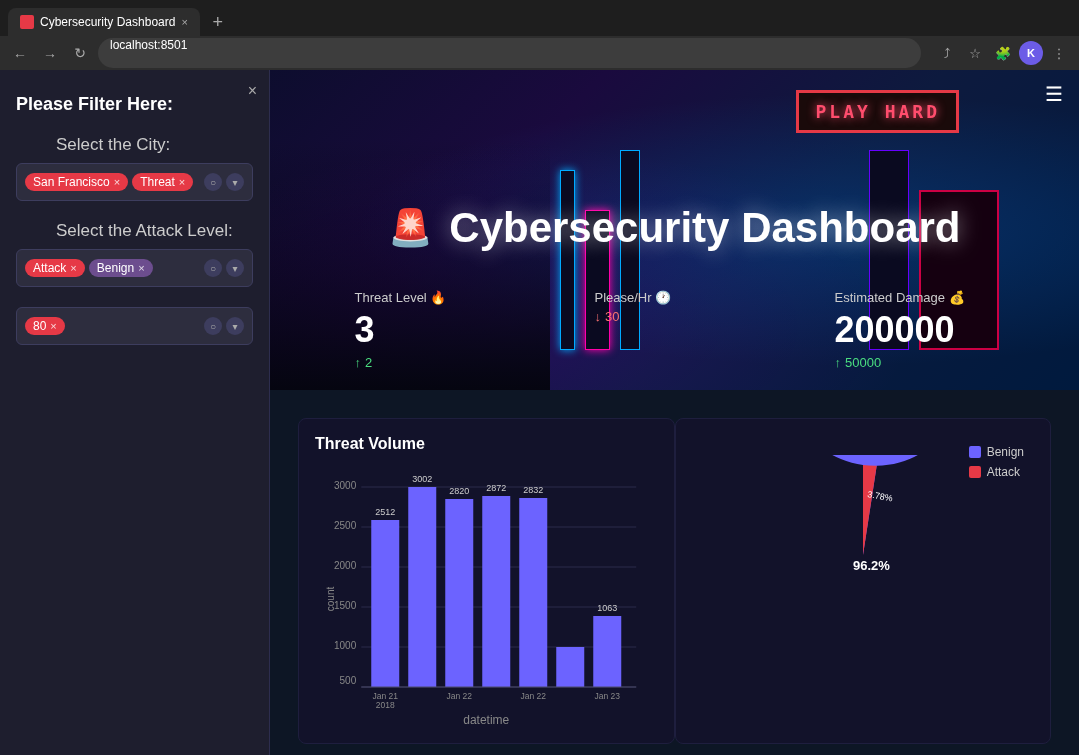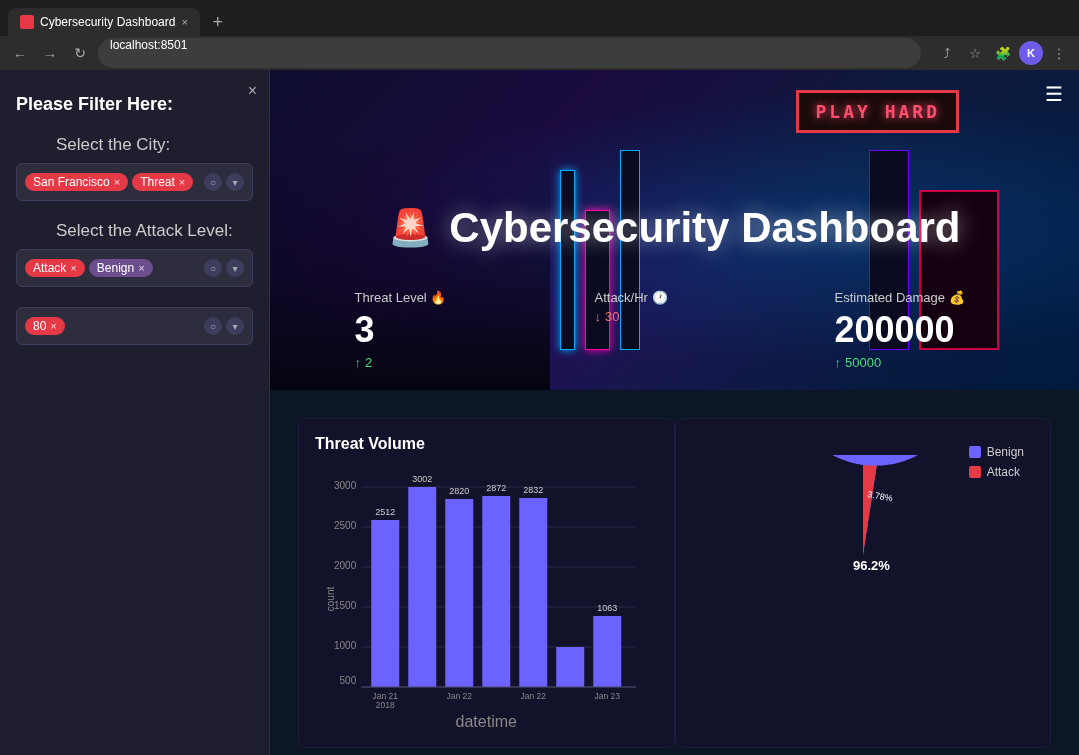--- a/index.html
+++ b/index.html
@@ -233,21 +233,21 @@
             <span>🔥</span>
           </div>
           <div class="stat-value">3</div>
           <div class="stat-delta delta-up">
             <span>↑</span>
             <span>2</span>
           </div>
         </div>
         <div class="stat-item">
           <div class="stat-label">
-            <span>Attack/Hr</span>
+            <span>Please/Hr</span>
             <span>🕐</span>
           </div>
           <div class="stat-delta delta-down">
             <span>↓</span>
             <span>30</span>
           </div>
         </div>
         <div class="stat-item">
           <div class="stat-label">
             <span>Estimated Damage</span>
@@ -307,21 +307,21 @@
 
             <line x1="35" y1="218" x2="310" y2="218" stroke="#4a4a6a" stroke-width="1"></line>
 
             <text x="59" y="230" fill="#888" font-size="8.5" text-anchor="middle">Jan 21</text>
             <text x="59" y="239" fill="#888" font-size="8.5" text-anchor="middle">2018</text>
             <text x="133" y="230" fill="#888" font-size="8.5" text-anchor="middle">Jan 22</text>
             <text x="207" y="230" fill="#888" font-size="8.5" text-anchor="middle">Jan 22</text>
             <text x="281" y="230" fill="#888" font-size="8.5" text-anchor="middle">Jan 23</text>
           </svg>
         </div>
-        <div style="text-align:center;color:#888;font-size:16px;margin-top:4px;">datetime</div>
+        <div style="text-align:center;color:#888;font-size:12px;margin-top:4px;">datetime</div>
       </div>
 
       <div class="chart-card">
         <div class="pie-chart-container">
 
           <svg viewBox="0 0 200 200" width="200" height="200">
 
             <path d="M100,100 L100,10 A90,90 0 1,1 113.7,10.8 Z" fill="#6c63ff"></path>
 
             <path d="M100,100 L100,10 A90,90 0 0,0 113.7,10.8 Z" fill="#e63946"></path>

